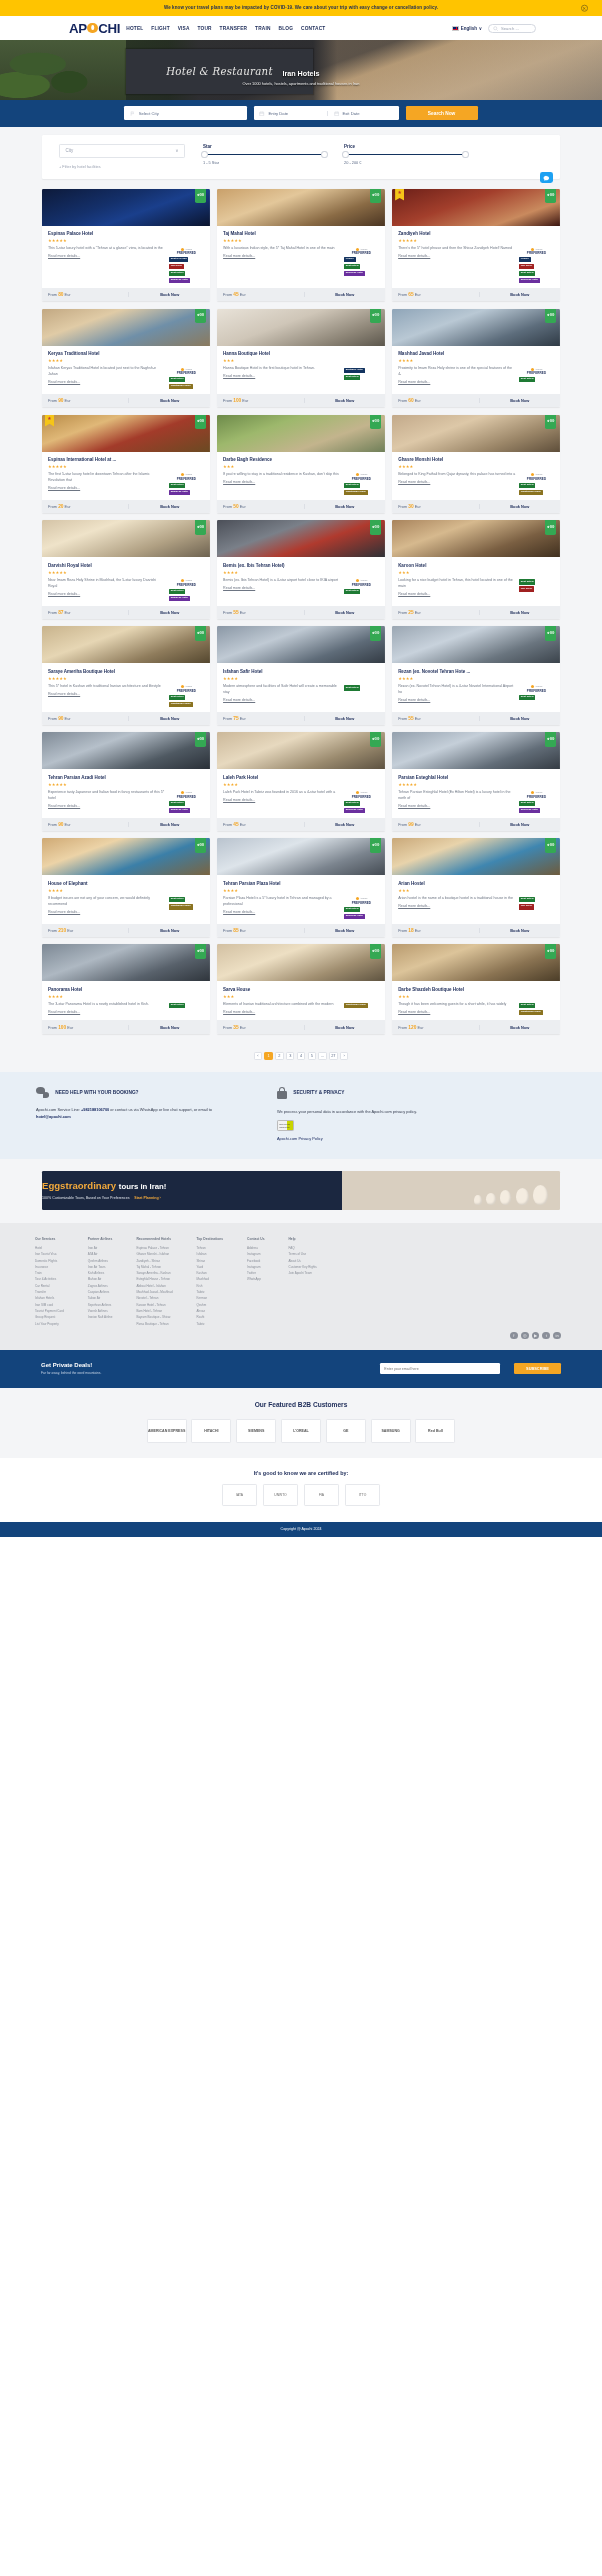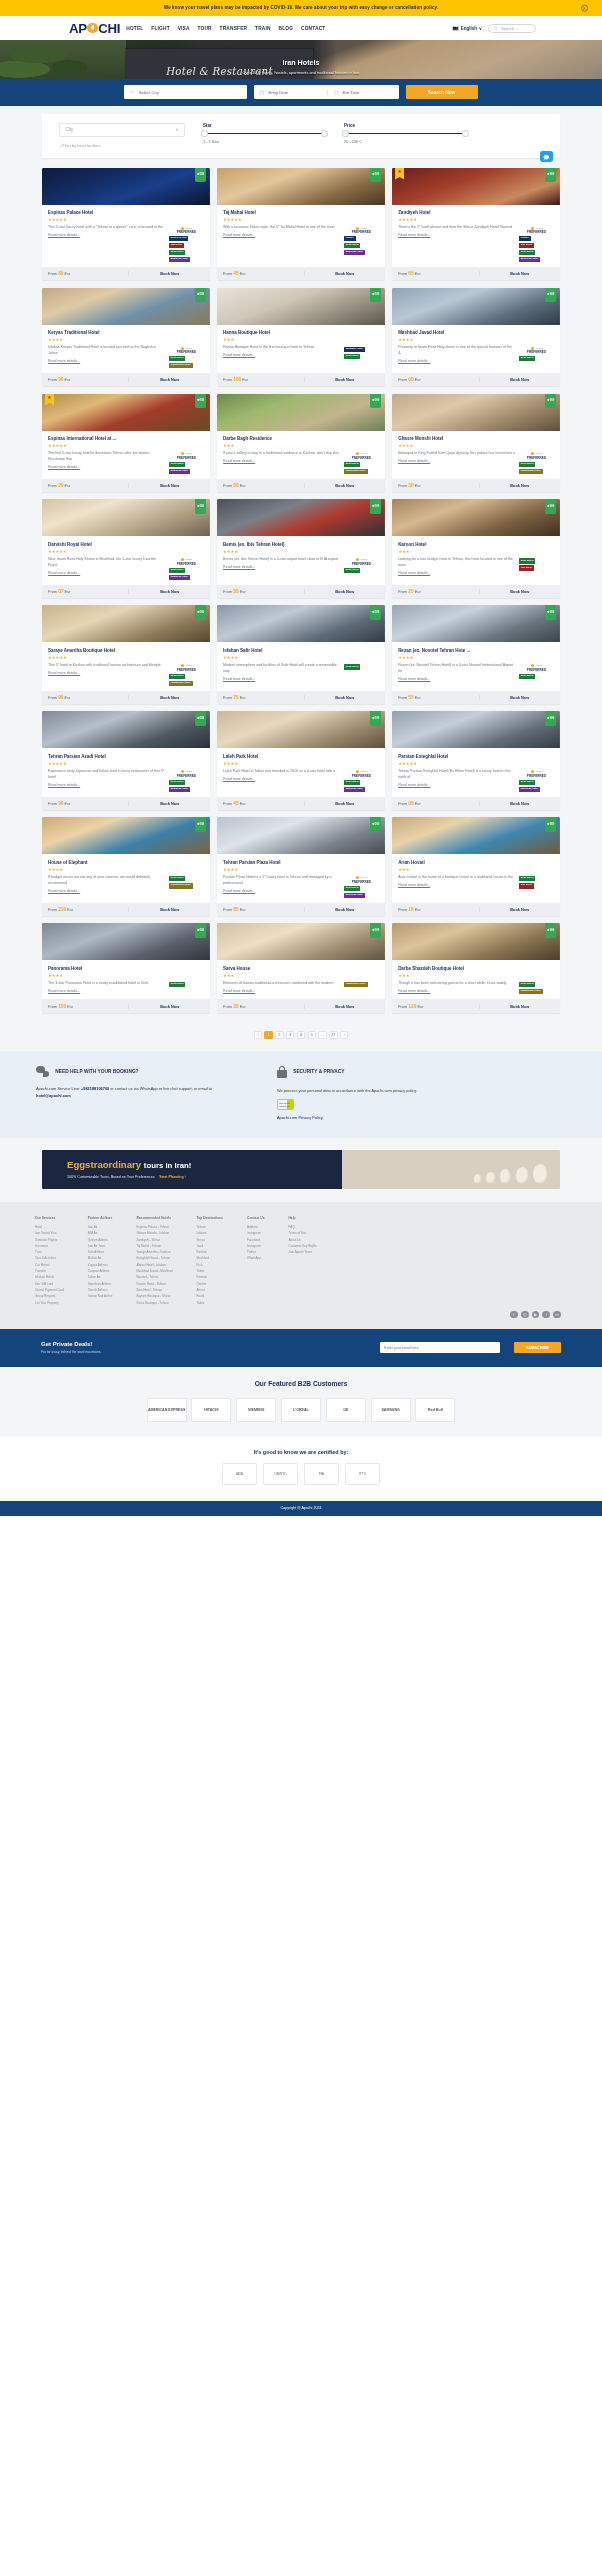--- a/index.html
+++ b/index.html
@@ -43,21 +43,21 @@
   }
   .flag::before{content:"";position:absolute;left:0;top:1.8px;width:6.6px;height:1.2px;background:#c8102e;}
   .flag::after{content:"";position:absolute;left:2.7px;top:0;width:1.2px;height:4.8px;background:#c8102e;}
   .searchbox {
     width:48px; height:9.6px; border:0.6px solid #d4d8e0; border-radius:5.4px;
     display:flex; align-items:center; gap:2.4px; padding:0 4.2px; font-size:4.2px; color:#9aa1b1;
   }
 
   
   .hero {
-    height:39px; position:relative; overflow:hidden;
+    height:60px; position:relative; overflow:hidden;
     background:
       linear-gradient(90deg, rgba(40,55,35,.85) 0%, rgba(30,40,28,.7) 28%, rgba(45,45,48,.82) 33%,
                      rgba(45,45,48,.82) 52%, rgba(180,150,115,.35) 56%, rgba(150,130,105,.3) 100%),
       linear-gradient(160deg,#5c6b47 0%,#3a4232 20%,#333 35%,#2f3033 52%,#b79c77 60%,#c9b293 78%,#8e8478 100%);
     display:flex; flex-direction:column; align-items:center; justify-content:center;
   }
   .hero::before{
     content:""; position:absolute; left:0; top:0; width:126px; height:100%;
     background:radial-gradient(ellipse at 30% 40%, #3e5c2e 0 22%, transparent 23%),
                radial-gradient(ellipse at 55% 70%, #2f4a22 0 18%, transparent 19%),
@@ -183,21 +183,21 @@
          display:flex; align-items:center; line-height:1.2;}
   .pp { font-size:3.9px; color:#13245c; }
 
   
   .promo-wrap { background:#f4f5f7; padding:12px 0 13.3px; }
   .promo {
     height:39px; background:linear-gradient(90deg,#1b2740 0 58%, #d9cfc0 58% 100%);
     border-radius:1.2px; display:flex; align-items:center; position:relative; overflow:hidden;
     margin:0 42px;
   }
-  .promo .txt { padding-left:25px; width:58%; }
+  .promo .txt { padding-left:0; width:58%; }
   .promo .txt h3 { color:#f2a93b; font-size:9.6px; font-weight:800; line-height:1.1; }
   .promo .txt h3 em { color:#fff; font-style:normal; font-weight:700; font-size:7.8px;}
   .promo .txt p { color:#dfe3ea; font-size:3.6px; margin-top:4.2px; }
   .promo .start { color:#f2a93b; font-size:3.6px; font-weight:700; margin-left:4.8px; }
   .eggs { position:absolute; right:12px; bottom:4.8px; display:flex; align-items:flex-end; gap:4.2px; }
   .egg { background:#f4ece0; border-radius:50% 50% 45% 45%; box-shadow:inset -1.2px -1.2px 1.8px rgba(0,0,0,.12); }
 
   
   .flinks { background:#e9eaec; padding:13.3px 0 11px; }
   .flinks .cols { display:flex; padding-left:35px; gap:24px; }

